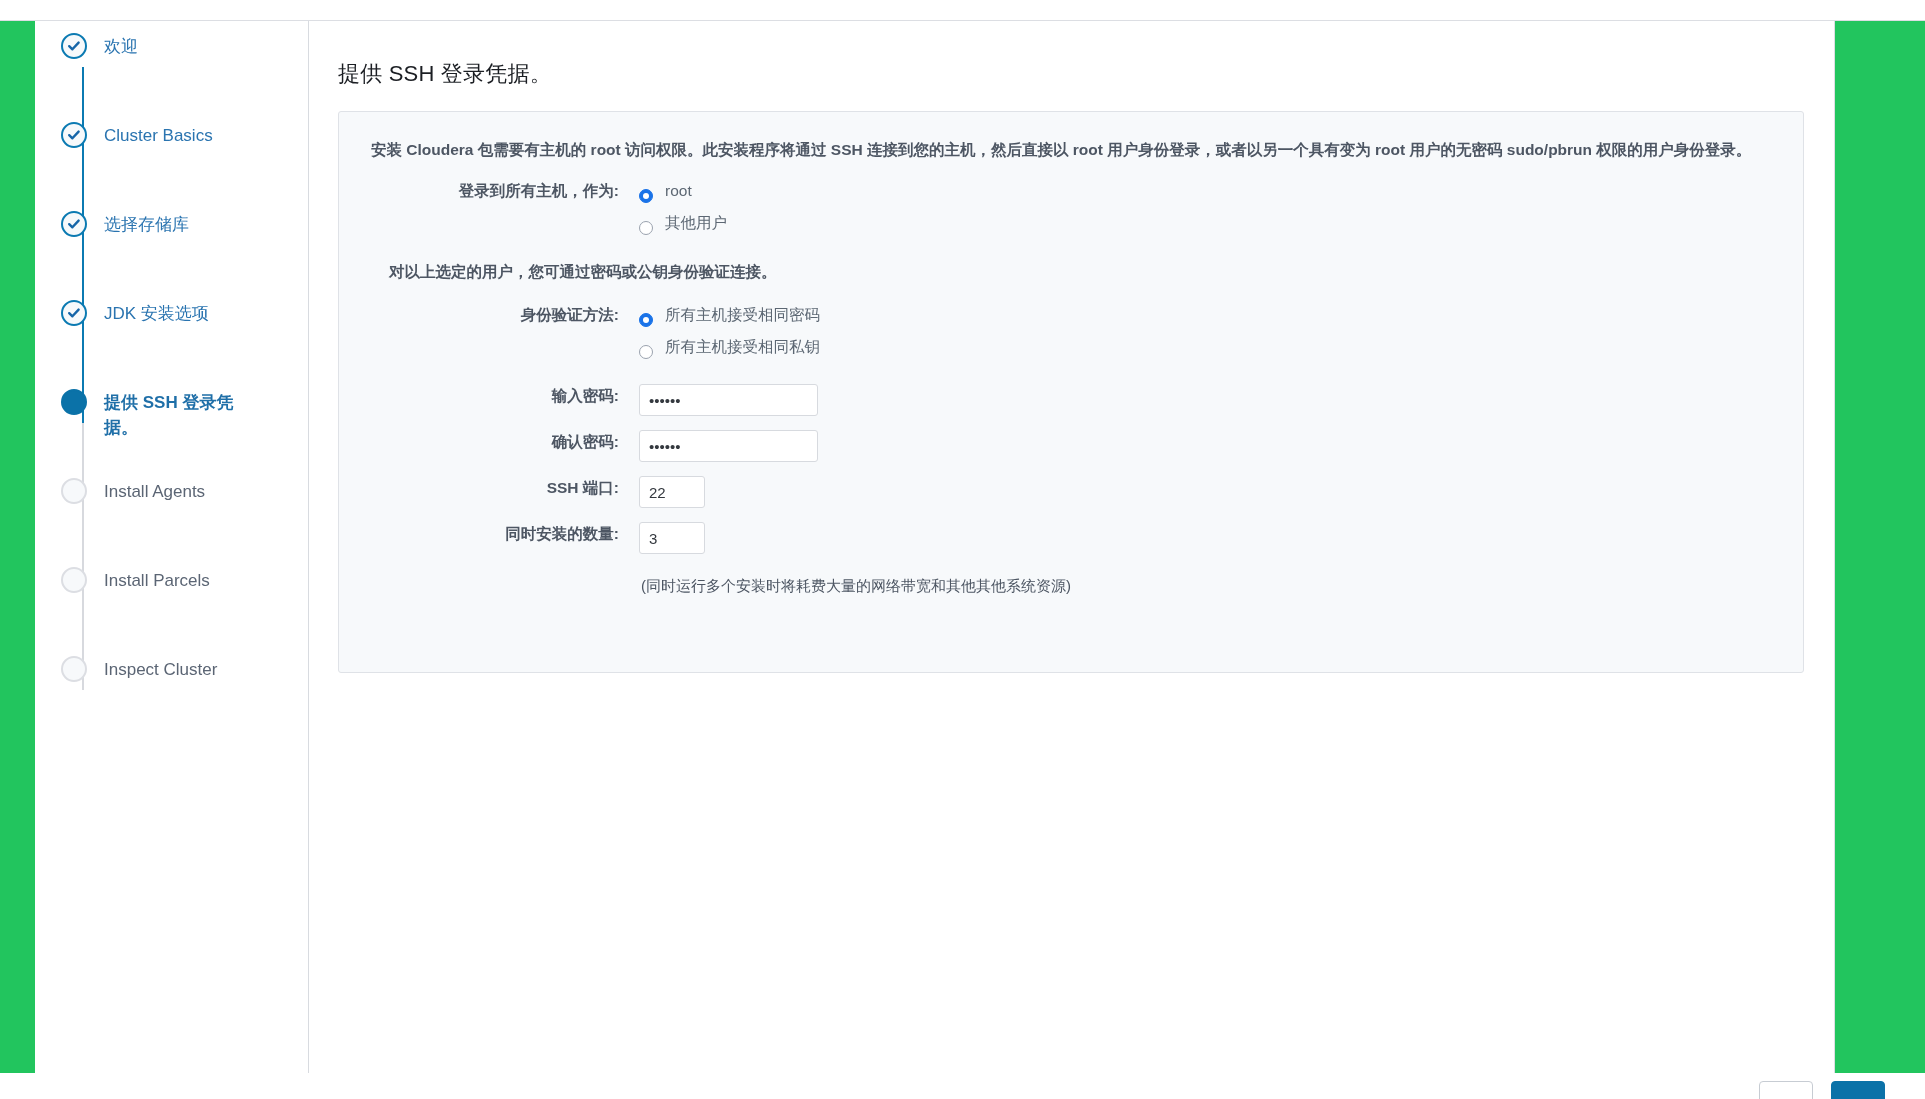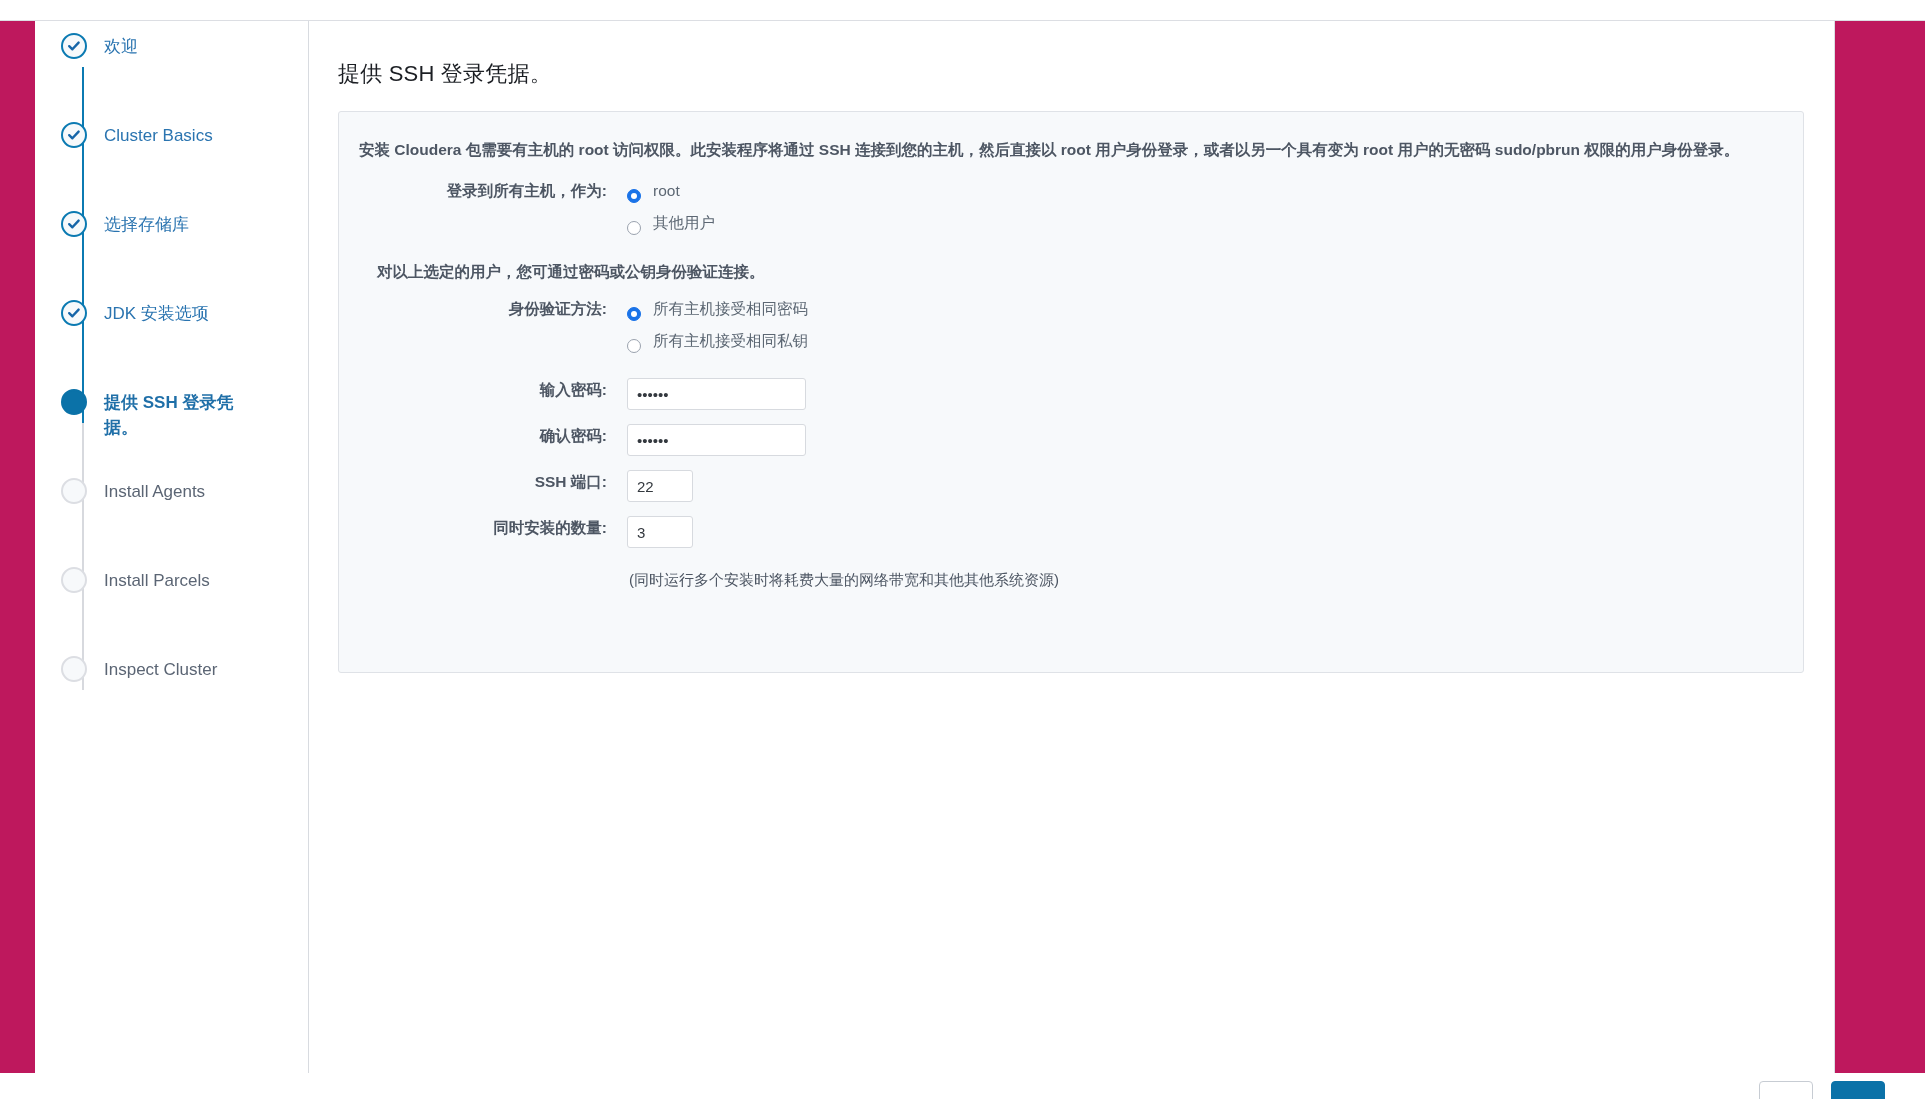--- a/index.html
+++ b/index.html
@@ -9,21 +9,21 @@
     overflow: hidden;
     background: #f7f8fa;
     font-family: "Liberation Sans", "DejaVu Sans", sans-serif;
   }
 
   
   #page {
     position: relative;
     width: 1925px;
     height: 1099px;
-    background: #be185d;
+    background: #22c55e;
   }
 
   
   #top-strip {
     position: absolute;
     left: 0; top: 0;
     width: 1925px; height: 21px;
     background: #ffffff;
     border-bottom: 1px solid #dcdee3;
   }
@@ -125,21 +125,21 @@
 
   
   #ssh-card {
     position: absolute;
     left: 29px; top: 90px;
     width: 1466px;
     min-height: 562px;
     background: #f7f9fb;
     border: 1px solid #dfe2e7;
     border-radius: 3px;
-    padding: 18px 20px 28px 20px;
+    padding: 18px 20px 28px 32px;
   }
   .card-desc {
     font-size: 15.5px;
     line-height: 25px;
     font-weight: bold;
     color: #4d5663;
     margin: 7px 0 17px 0;
     max-width: 1420px;
   }
 
@@ -189,21 +189,21 @@
   }
   .radio-label {
     font-size: 15.5px;
     color: #5c6773;
   }
 
   .section-heading {
     font-size: 15.5px;
     font-weight: bold;
     color: #4d5663;
-    margin: 19px 0 14px 0;
+    margin: 19px 0 20px 0;
     padding-left: 18px;
   }
 
   .input-row { margin-bottom: 14px; }
   .txt-input {
     font-family: "Liberation Sans", "DejaVu Sans", sans-serif;
     font-size: 15px;
     color: #34393f;
     background: #ffffff;
     border: 1px solid #d7dadf;

